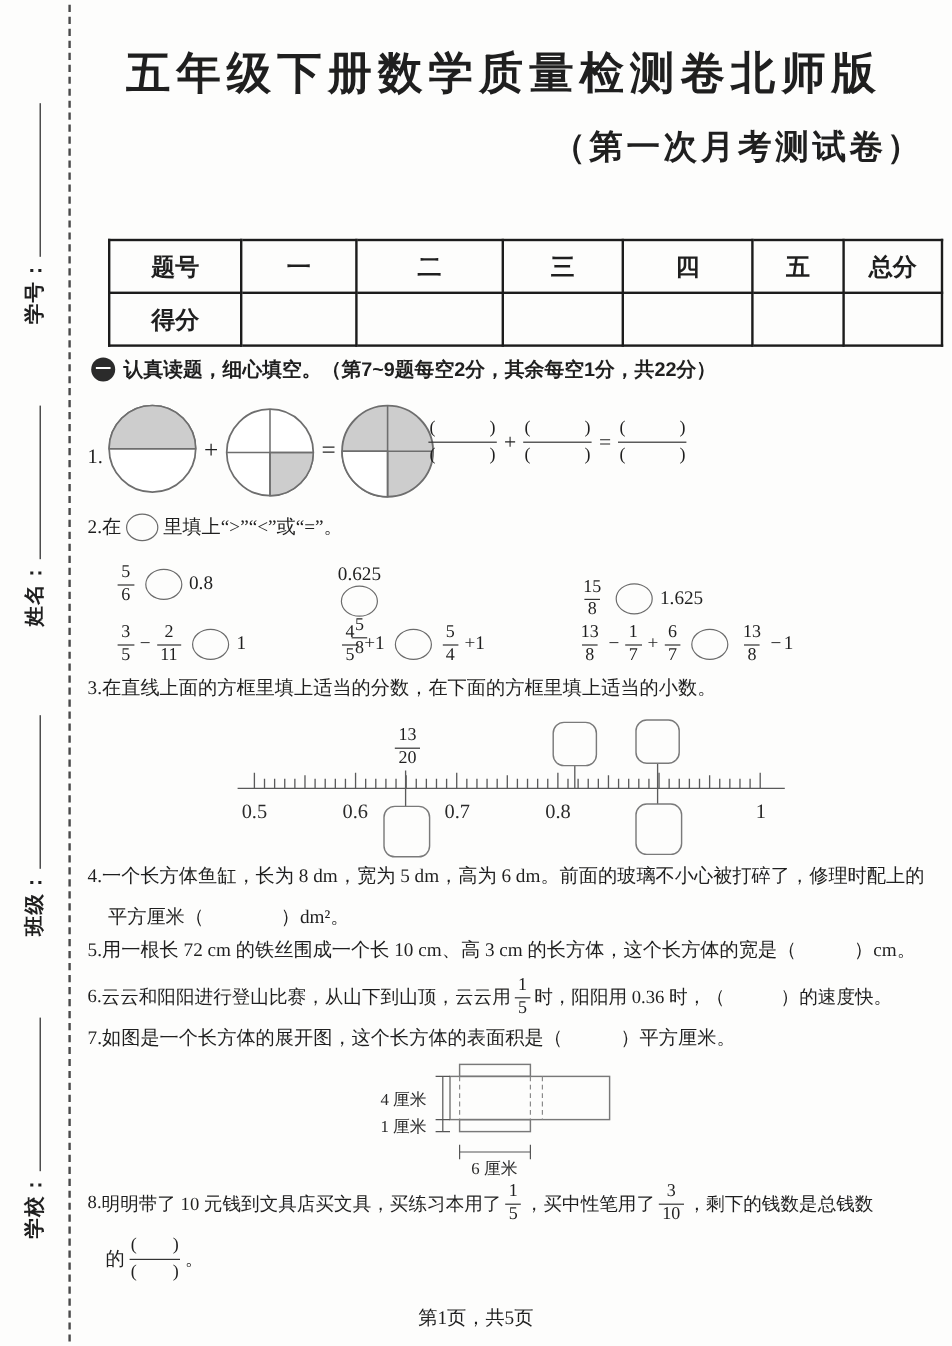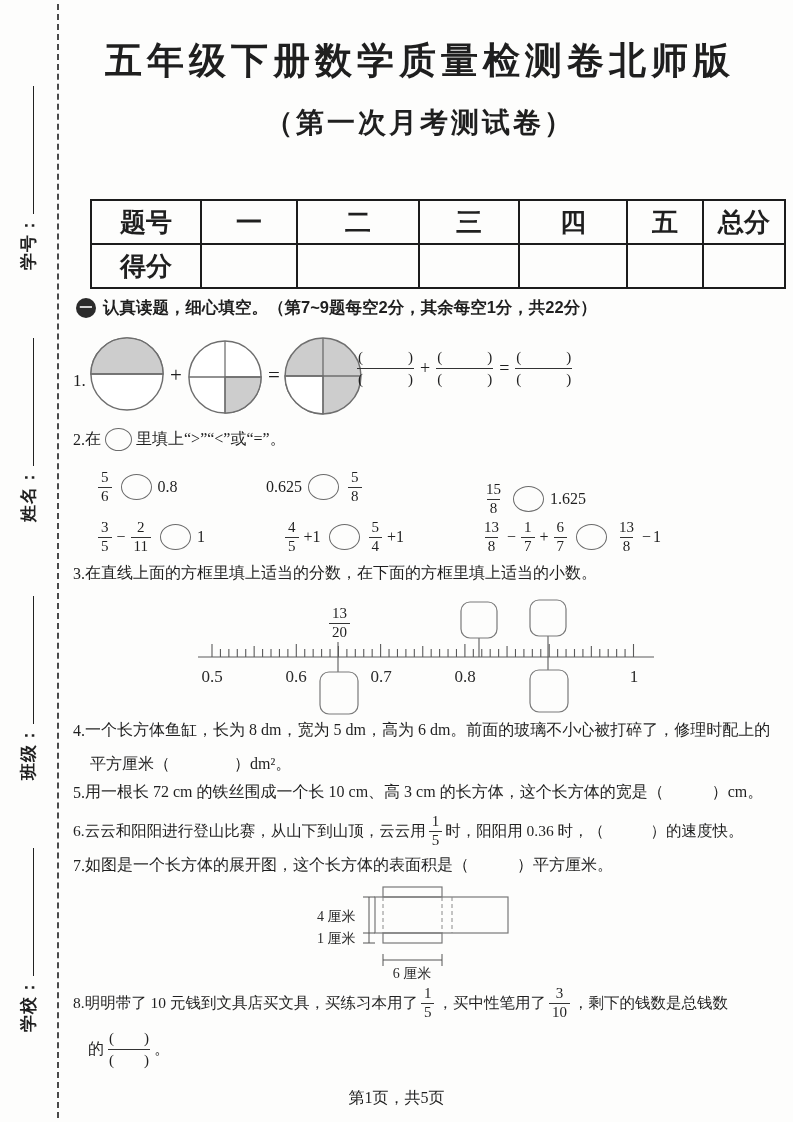--- a/index.html
+++ b/index.html
@@ -16,28 +16,28 @@
     position:absolute; left:17px; white-space:nowrap;
     transform:rotate(-90deg); transform-origin:0 0;
     font-size:17px; font-weight:600; letter-spacing:1px;
   }
   .uline { display:inline-block; width:128px; height:4px; border-bottom:1.6px solid #222; margin-left:2px; }
 
   .main { position:absolute; left:70px; top:0; width:716px; height:100%; }
 
   .title { position:absolute; top:36px; left:0; width:700px; text-align:center;
            font-size:37px; font-weight:bold; letter-spacing:5px; }
-  .subtitle { position:absolute; top:104px; left:0; width:700px; text-align:center;
+  .subtitle { position:absolute; top:104px; left:0; width:700px; text-align:right;
               font-size:28px; font-weight:bold; letter-spacing:3px; }
   .meta { position:absolute; top:170px; right:8px; font-size:17px; letter-spacing:1px; }
 
   table.score { position:absolute; top:199px; left:20px; width:694px;
                 border-collapse:collapse; table-layout:fixed; }
   table.score td { border:2px solid #1c1c1c; text-align:center; vertical-align:middle;
-                   font-size:26px; font-weight:bold; height:44px; padding:0; }
+                   font-size:20px; font-weight:bold; height:44px; padding:0; }
 
   .sec { position:absolute; top:297px; left:6px; display:flex; align-items:center;
          font-family:"Liberation Sans","DejaVu Sans",sans-serif;
          font-weight:bold; font-size:16.5px; }
   .badge { width:20px; height:20px; border-radius:50%; background:#2b2b2b; color:#fff;
            display:flex; align-items:center; justify-content:center;
            font-size:13px; margin-right:7px; flex-shrink:0; }
 
   .q { position:absolute; font-size:16px; }
   .qflex { display:flex; align-items:center; white-space:nowrap; }
@@ -188,21 +188,21 @@
     </div>
 
     <div class="q2-item" style="left:25px; top:42px;">
       <span class="frac">
           <span class="n">5</span>
           <span class="d">6</span>
         </span>
       <span class="cmp"></span>
       <span>0.8</span>
     </div>
-    <div class="q2-item" style="left:196px; top:42px;">
+    <div class="q2-item" style="left:208px; top:42px;flex-direction:column;">
       <span>0.625</span>
       <span class="cmp"></span>
       <span class="frac">
           <span class="n">5</span>
           <span class="d">8</span>
         </span>
     </div>
     <div class="q2-item" style="left:410px; top:54px;">
       <span class="frac">
           <span class="n">15</span>

